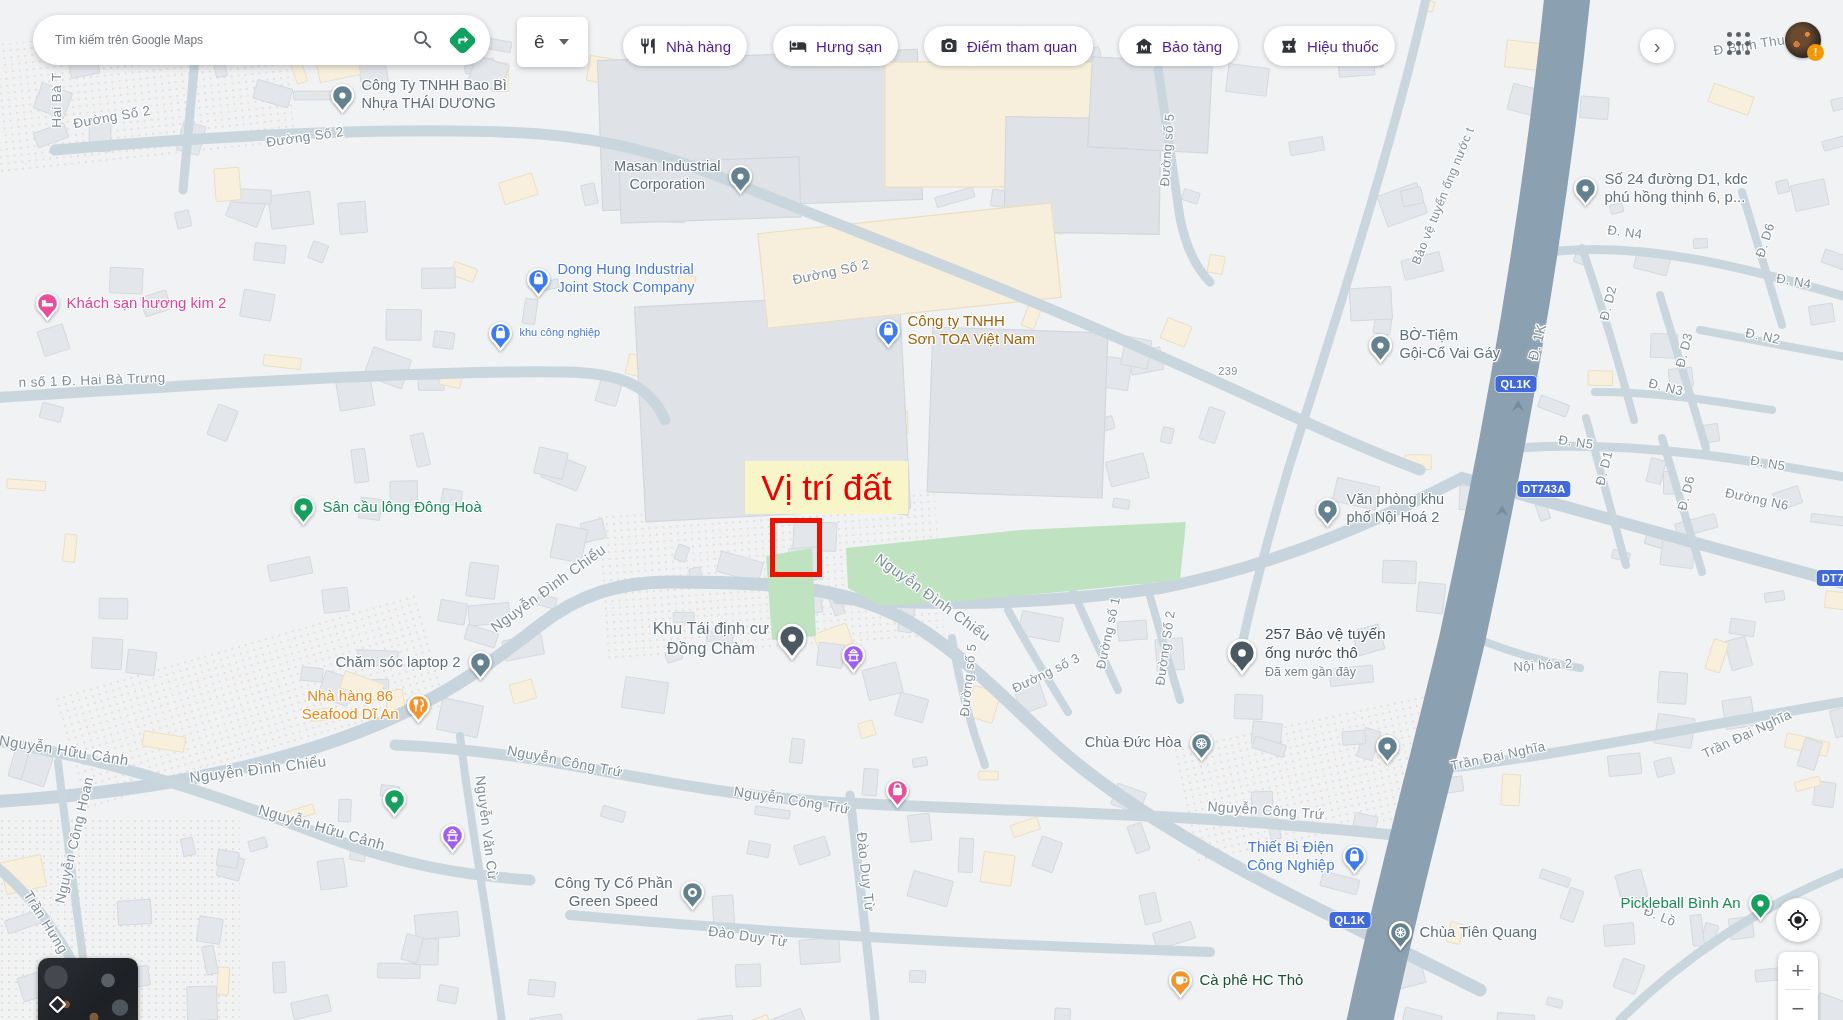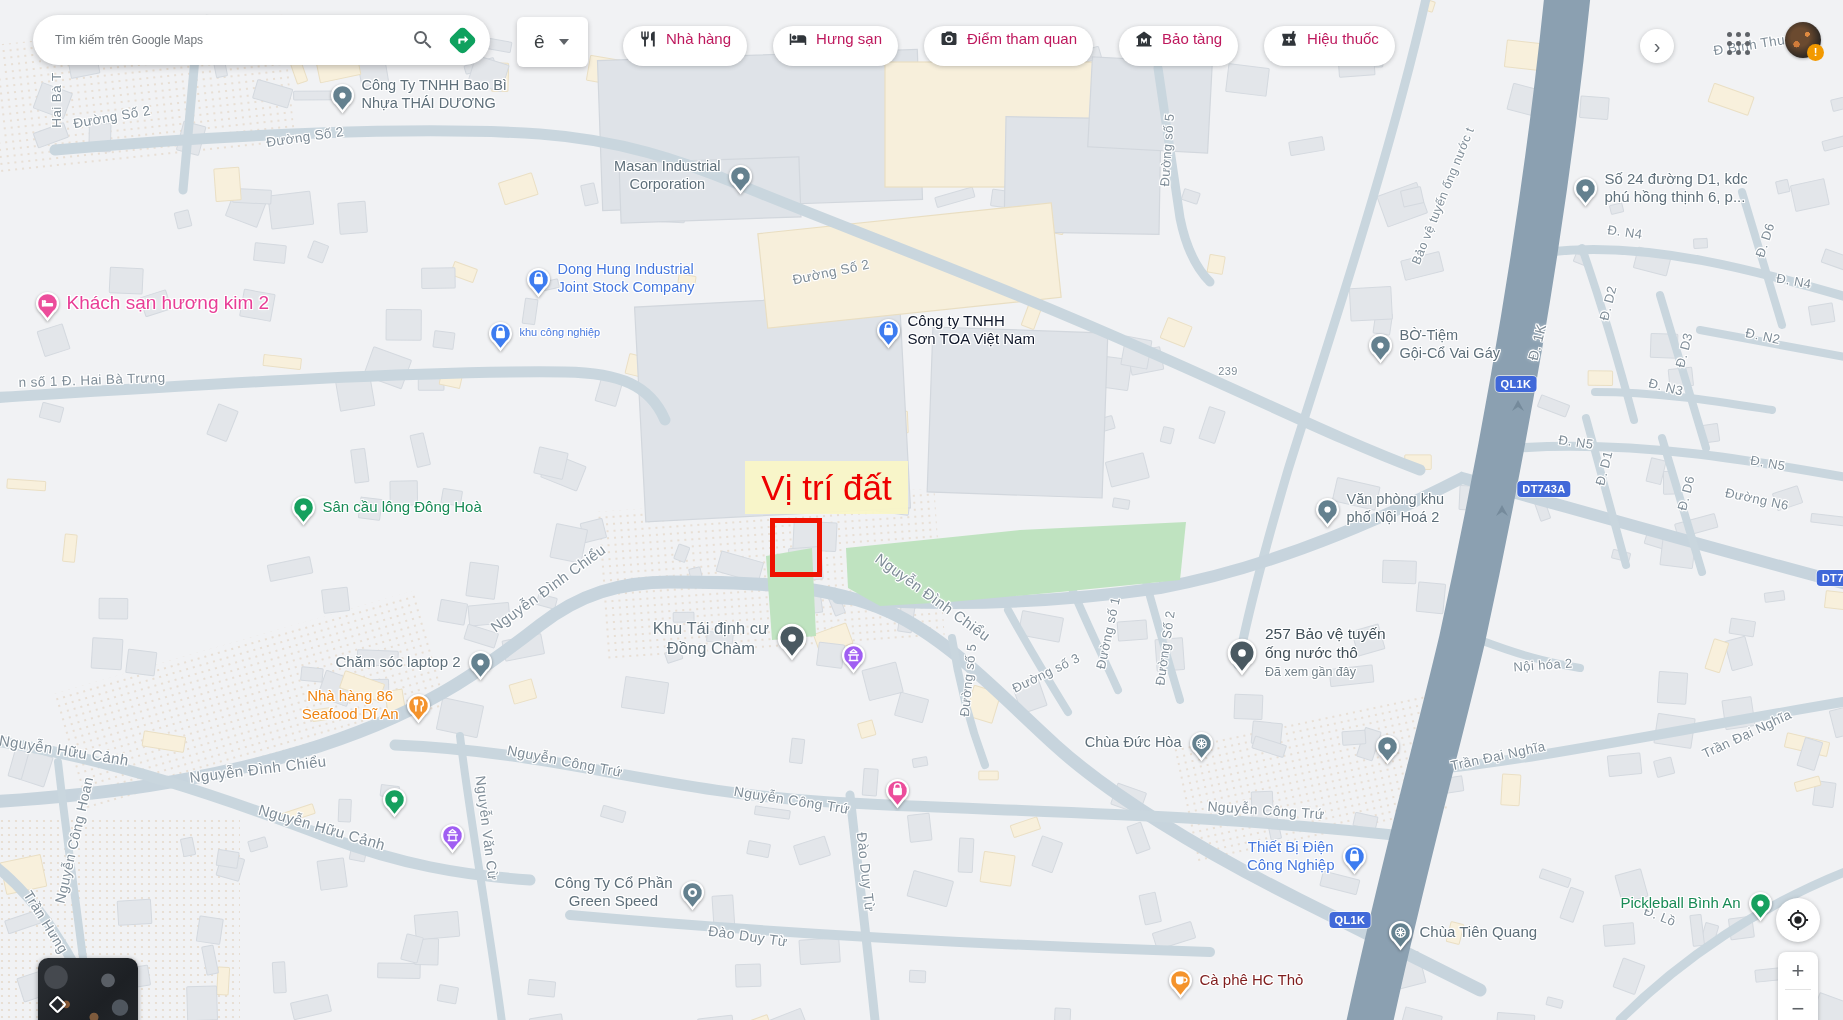--- a/index.html
+++ b/index.html
@@ -33,23 +33,23 @@
   .dir-diamond{position:relative;width:27px;height:27px;margin:0 14px 0 5px;flex:none;cursor:pointer;}
   .dir-diamond .dsq{position:absolute;inset:3px;background:#0fa15f;border-radius:5px;transform:rotate(45deg);}
   .dir-diamond svg{position:absolute;inset:1px;color:#fff;}
   .ime{position:absolute;left:517px;top:17px;width:71px;height:50px;background:#fff;border-radius:6px;
     box-shadow:0 2px 5px rgba(32,33,36,.25);display:flex;align-items:center;cursor:pointer;}
   .ime .ime-char{font-size:19px;color:#3c4043;margin-left:17px;}
   .ime .caret{width:0;height:0;border-left:5px solid transparent;border-right:5px solid transparent;
     border-top:6px solid #5f6368;margin-left:14px;}
   
   .chips{position:absolute;left:623px;top:26px;display:flex;gap:26px;}
-  .chip{display:flex;align-items:flex-start;gap:9px;height:40px;padding:4px 16px;background:#fff;
+  .chip{display:flex;align-items:center;gap:9px;height:40px;padding:4px 16px;background:#fff;
     border:none;border-radius:20px;box-shadow:0 1px 4px rgba(60,64,67,.3);cursor:pointer;
-    font-size:15px;font-weight:500;color:#be185d;white-space:nowrap;}
+    font-size:15px;font-weight:500;color:#4c1d95;white-space:nowrap;}
   .chip svg{color:#30353a;flex:none;}
   .more-btn{position:absolute;left:1640px;top:29px;width:34px;height:34px;border-radius:50%;background:#fff;
     border:none;box-shadow:0 1px 4px rgba(60,64,67,.3);color:#5f6368;font-size:20px;line-height:30px;
     cursor:pointer;font-weight:500;}
   .apps{position:absolute;left:1727px;top:32px;width:26px;height:26px;cursor:pointer;}
   .apps span{position:absolute;width:5px;height:5px;border-radius:50%;background:#5f6368;}
   .avatar{position:absolute;left:1785px;top:22px;width:36px;height:36px;border-radius:50%;cursor:pointer;
     background:
       radial-gradient(circle at 32% 62%,#d07b3a 0 9%,transparent 10%),
       radial-gradient(circle at 62% 34%,#e08a40 0 7%,transparent 8%),
@@ -535,35 +535,35 @@
           </div>
         </div>
         <div class="poi">
           <div class="pin" style="left: 873.5px; top: 315.5px;"><svg width="29" height="36" viewBox="-14.5 -14.5 29 36">
               <path d="M-6,8.5 A10.4,10.4 0 1 1 6,8.5 L0,16.2 Z" fill="#3d7cf0" stroke="#fff" stroke-width="2.3"></path>
               <g>
                 <path d="M-3 -2.5 v-1.2 a3 3 0 0 1 6 0 V-2.5" fill="none" stroke="#fff" stroke-width="1.5"></path>
                 <rect x="-4.4" y="-2.7" width="8.8" height="7.4" rx="1.1" fill="#fff"></rect>
               </g>
             </svg></div>
-          <div class="poi-label" style="font-size: 15px; color: #0f172a; text-align: left; top: 330px; left: 907.5px; transform: translateY(-50%);">
+          <div class="poi-label" style="font-size: 15px; color: #a16207; text-align: left; top: 330px; left: 907.5px; transform: translateY(-50%);">
             <div>Công ty TNHH</div>
             <div>Sơn TOA Việt Nam</div>
           </div>
         </div>
         <div class="poi">
           <div class="pin" style="left: 32.5px; top: 288.5px;"><svg width="29" height="36" viewBox="-14.5 -14.5 29 36">
               <path d="M-6,8.5 A10.4,10.4 0 1 1 6,8.5 L0,16.2 Z" fill="#ec4d9b" stroke="#fff" stroke-width="2.3"></path>
               <g>
                 <rect x="-5.6" y="-0.6" width="11.2" height="3.6" rx="1" fill="#fff"></rect>
                 <rect x="-5.6" y="-3.4" width="1.6" height="6.4" fill="#fff"></rect>
                 <circle cx="-2.9" cy="-1.9" r="1.6" fill="#fff"></circle>
               </g>
             </svg></div>
-          <div class="poi-label" style="font-size: 19px; color: rgb(232, 61, 150); text-align: left; top: 303px; left: 66.5px; transform: translateY(-50%);">
+          <div class="poi-label" style="font-size: 15px; color: rgb(232, 61, 150); text-align: left; top: 303px; left: 66.5px; transform: translateY(-50%);">
             <div>Khách sạn hương kim 2</div>
           </div>
         </div>
         <div class="poi">
           <div class="pin" style="left: 288.5px; top: 492.5px;"><svg width="29" height="36" viewBox="-14.5 -14.5 29 36">
               <path d="M-6,8.5 A10.4,10.4 0 1 1 6,8.5 L0,16.2 Z" fill="#16a05e" stroke="#fff" stroke-width="2.3"></path>
               <g>
                 <circle r="3.1" fill="#fff"></circle>
               </g>
             </svg></div>
@@ -706,21 +706,21 @@
           </div>
         </div>
         <div class="poi">
           <div class="pin" style="left: 1165.5px; top: 965.5px;"><svg width="29" height="36" viewBox="-14.5 -14.5 29 36">
               <path d="M-6,8.5 A10.4,10.4 0 1 1 6,8.5 L0,16.2 Z" fill="#f4932c" stroke="#fff" stroke-width="2.3"></path>
               <g>
                 <path d="M-4.6 -4 H3 v4.6 a3.4 3.4 0 0 1 -3.4 3.4 h-0.8 A3.4 3.4 0 0 1 -4.6 0.6 Z" fill="#fff"></path>
                 <path d="M3 -2.6 h1.3 a2.1 2.1 0 0 1 0 4.2 H3" fill="none" stroke="#fff" stroke-width="1.4"></path>
               </g>
             </svg></div>
-          <div class="poi-label" style="font-size: 15px; color: #7f1d1d; text-align: right; top: 980px; left: 1199.5px; transform: translateY(-50%);">
+          <div class="poi-label" style="font-size: 15px; color: #14532d; text-align: right; top: 980px; left: 1199.5px; transform: translateY(-50%);">
             <div>Cà phê HC Thỏ</div>
           </div>
         </div>
         <div class="poi">
           <div class="pin" style="left: 677.5px; top: 877.5px;"><svg width="29" height="36" viewBox="-14.5 -14.5 29 36">
               <path d="M-6,8.5 A10.4,10.4 0 1 1 6,8.5 L0,16.2 Z" fill="#64818f" stroke="#fff" stroke-width="2.3"></path>
               <g>
                 <circle r="3.4" fill="none" stroke="#fff" stroke-width="2.4"></circle>
               </g>
             </svg></div>

